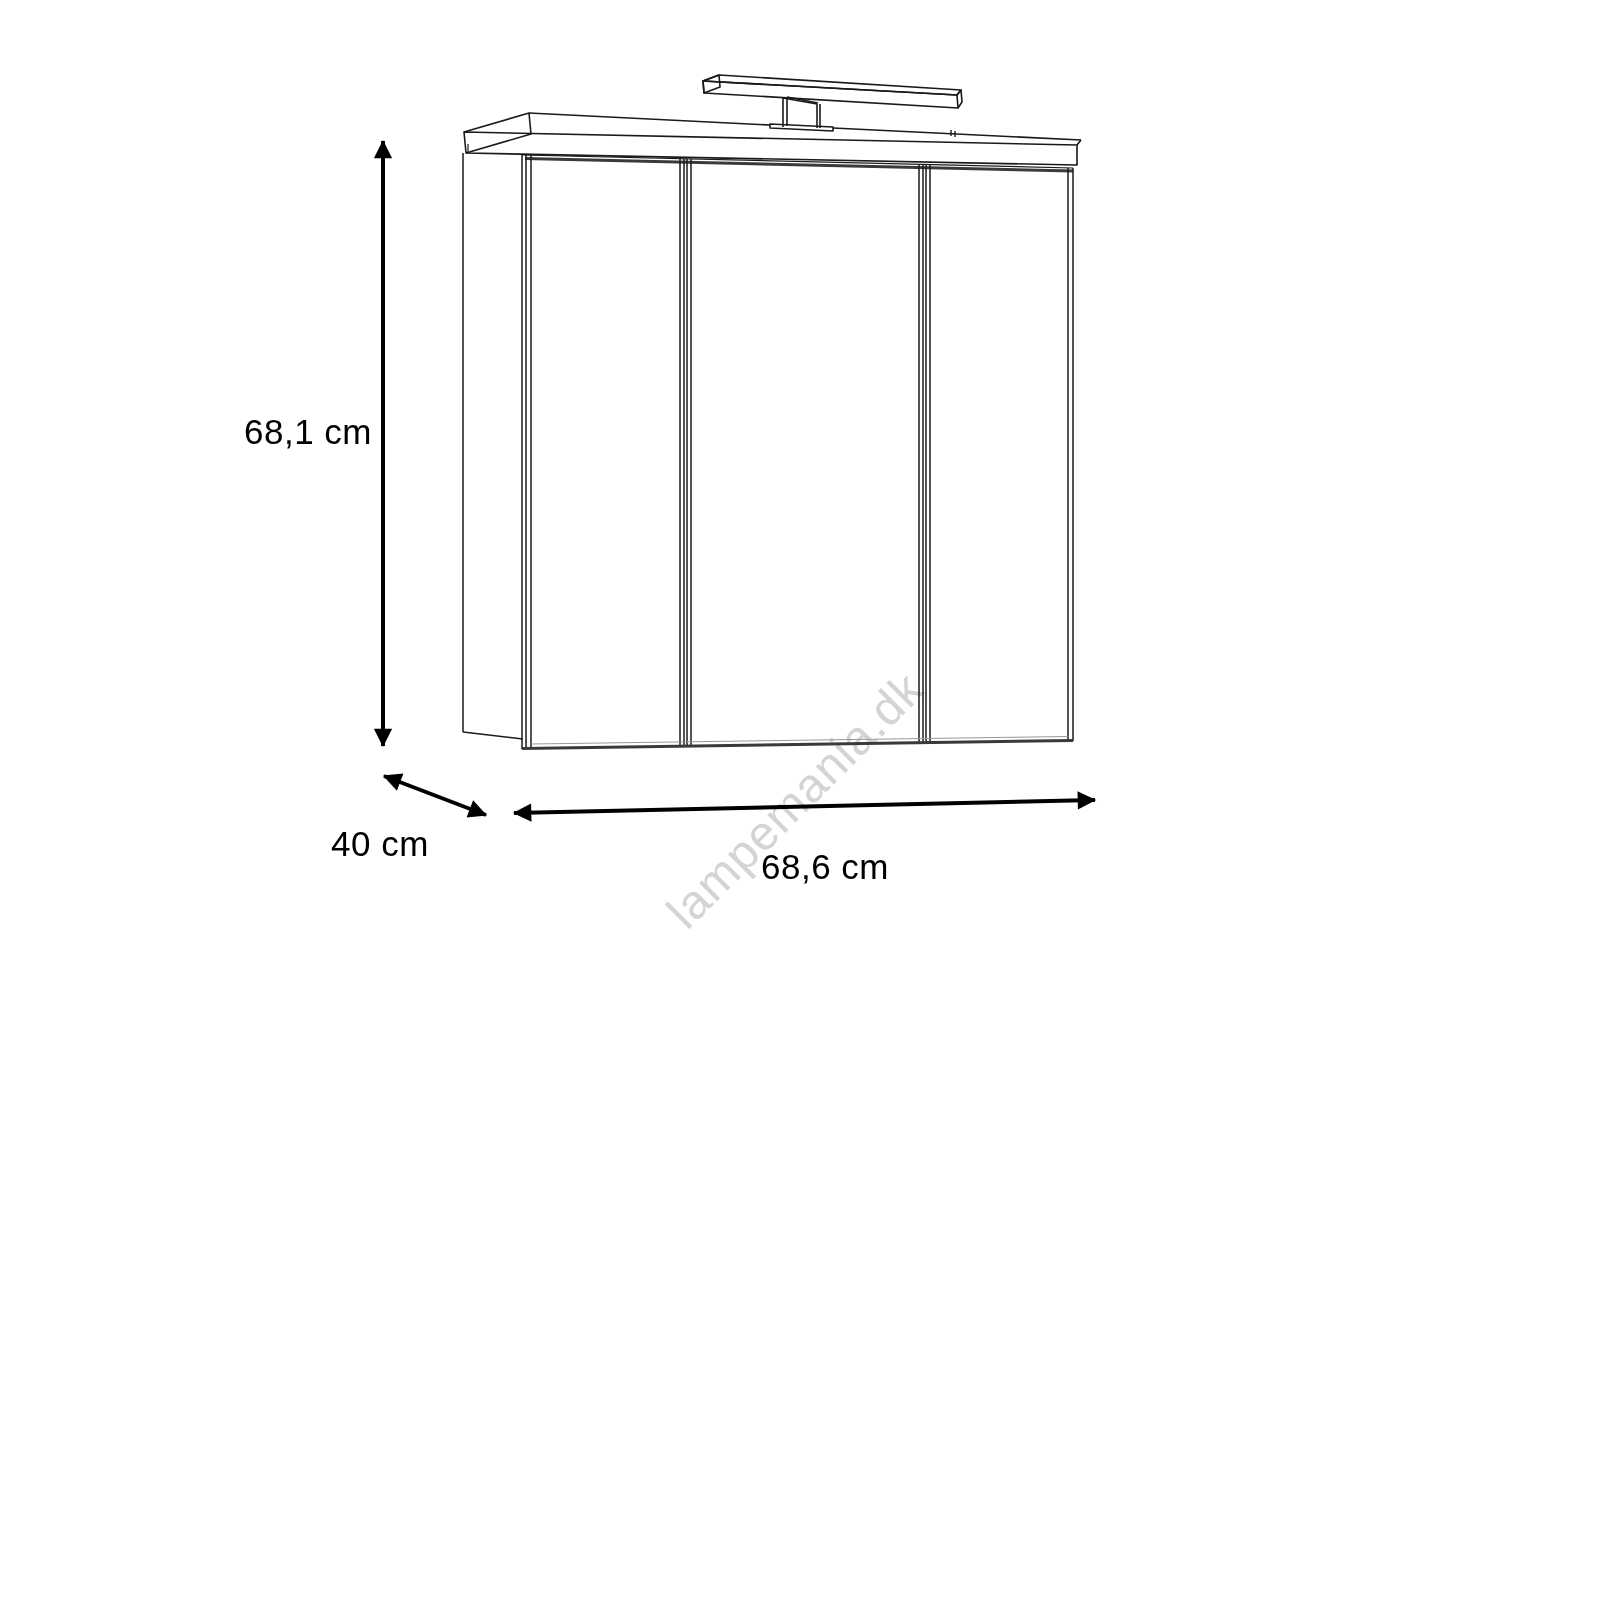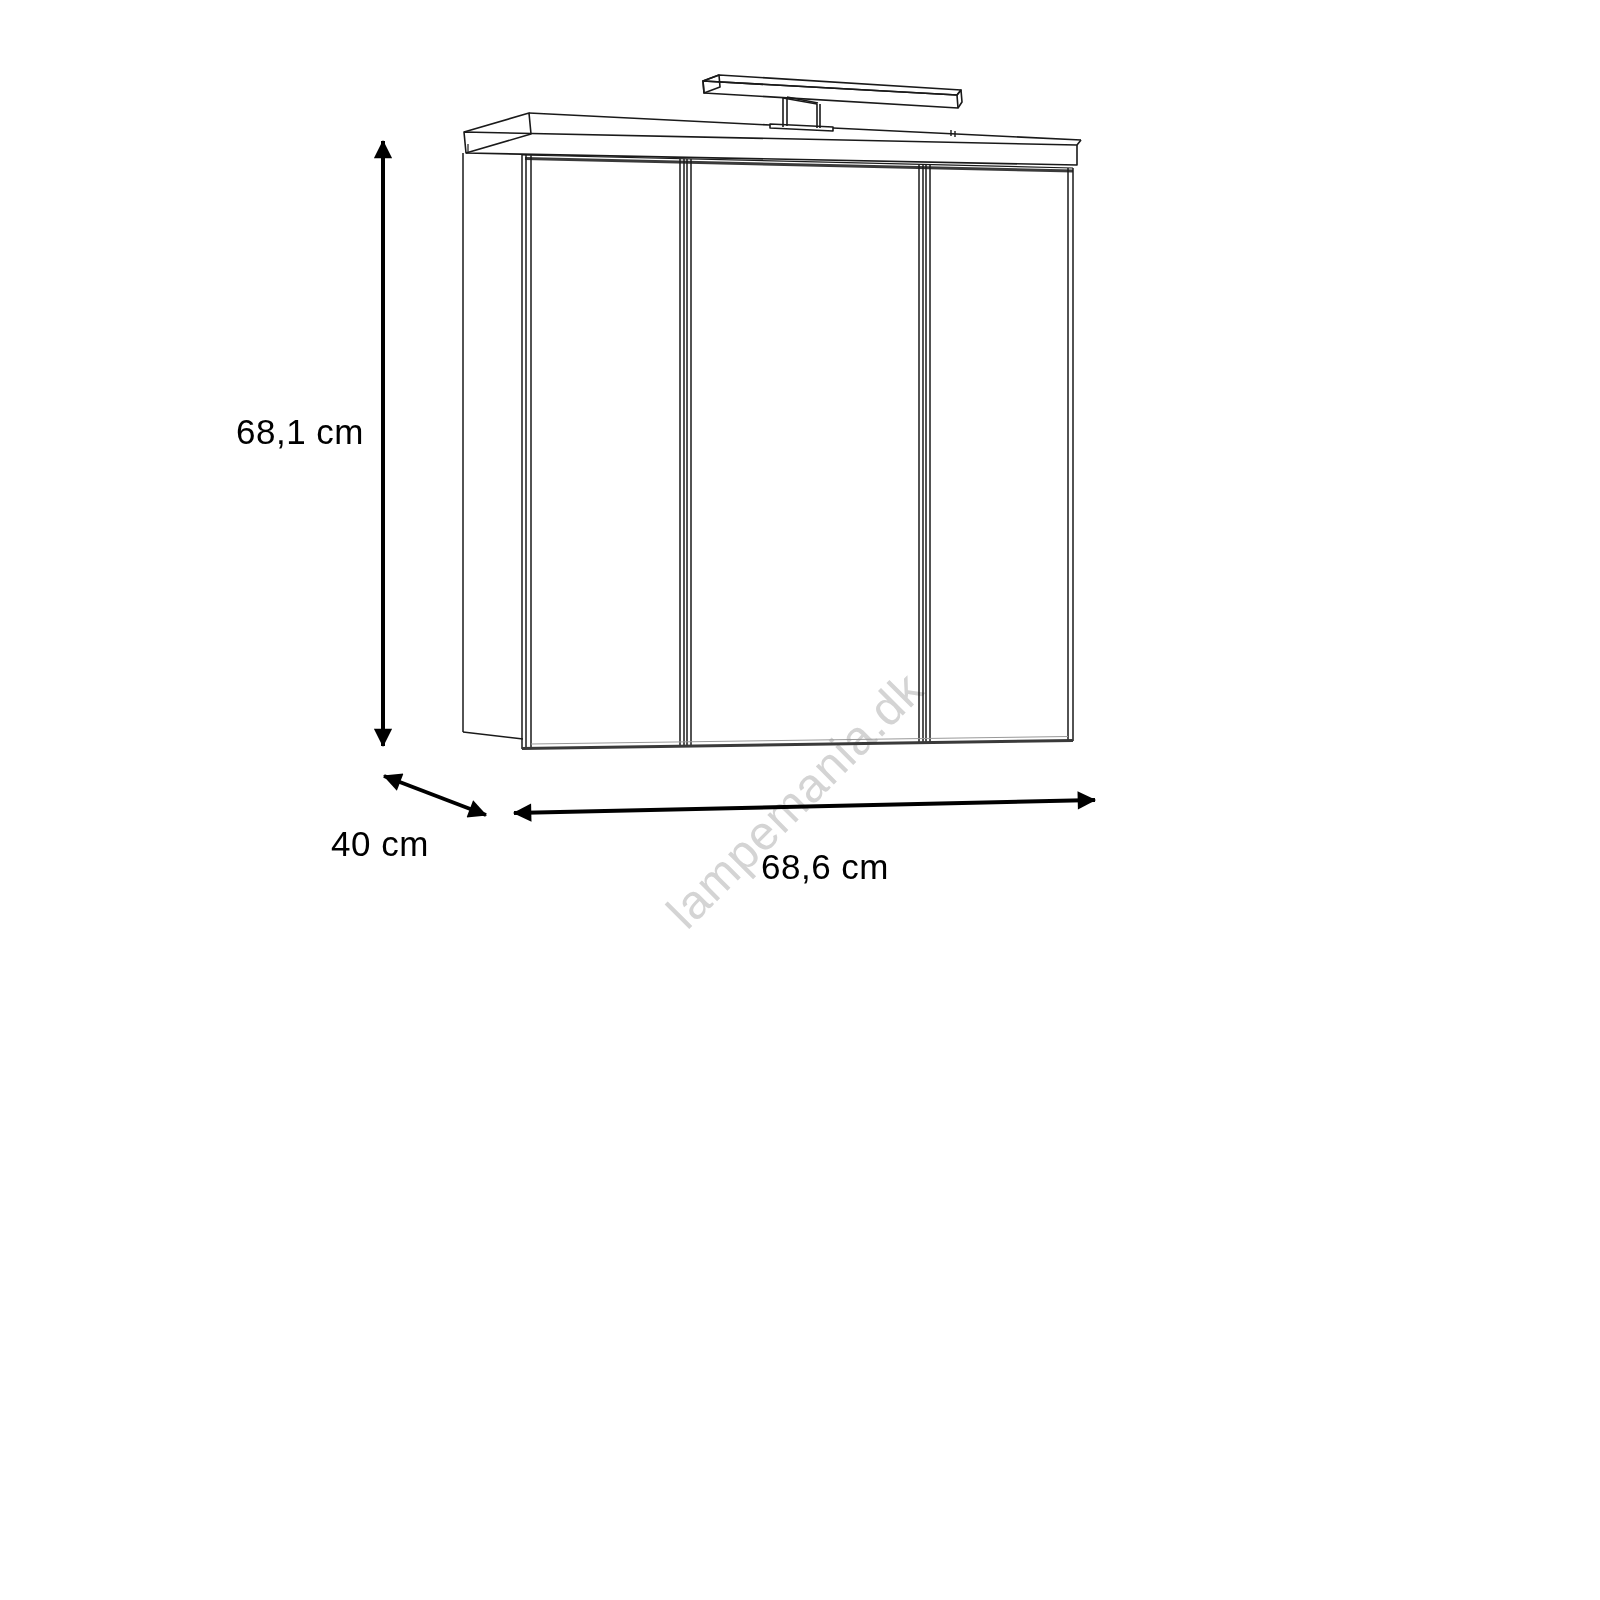--- a/index.html
+++ b/index.html
@@ -111,18 +111,18 @@
       <path d="M522,748.5 L1073,740.5" stroke="#3a3a3a" stroke-width="3"></path>
     </g>
 
     <g stroke="#000" stroke-width="4" fill="none">
       <line x1="383" y1="141" x2="383" y2="746" marker-start="url(#mS)" marker-end="url(#mE)"></line>
       <line x1="384" y1="776" x2="486" y2="815" marker-start="url(#mS)" marker-end="url(#mE)"></line>
       <line x1="514" y1="813" x2="1095" y2="800" marker-start="url(#mS)" marker-end="url(#mE)"></line>
     </g>
   </svg>
 
-  <div class="dim-label" style="left:300px;top:432px;">68,1 cm</div>
+  <div class="dim-label" style="left:308px;top:432px;">68,1 cm</div>
 
   <div class="dim-label" style="left:380px;top:844px;">40 cm</div>
 
   <div class="dim-label" style="left:825px;top:867px;">68,6 cm</div>
 </div>
 
 </body></html>

